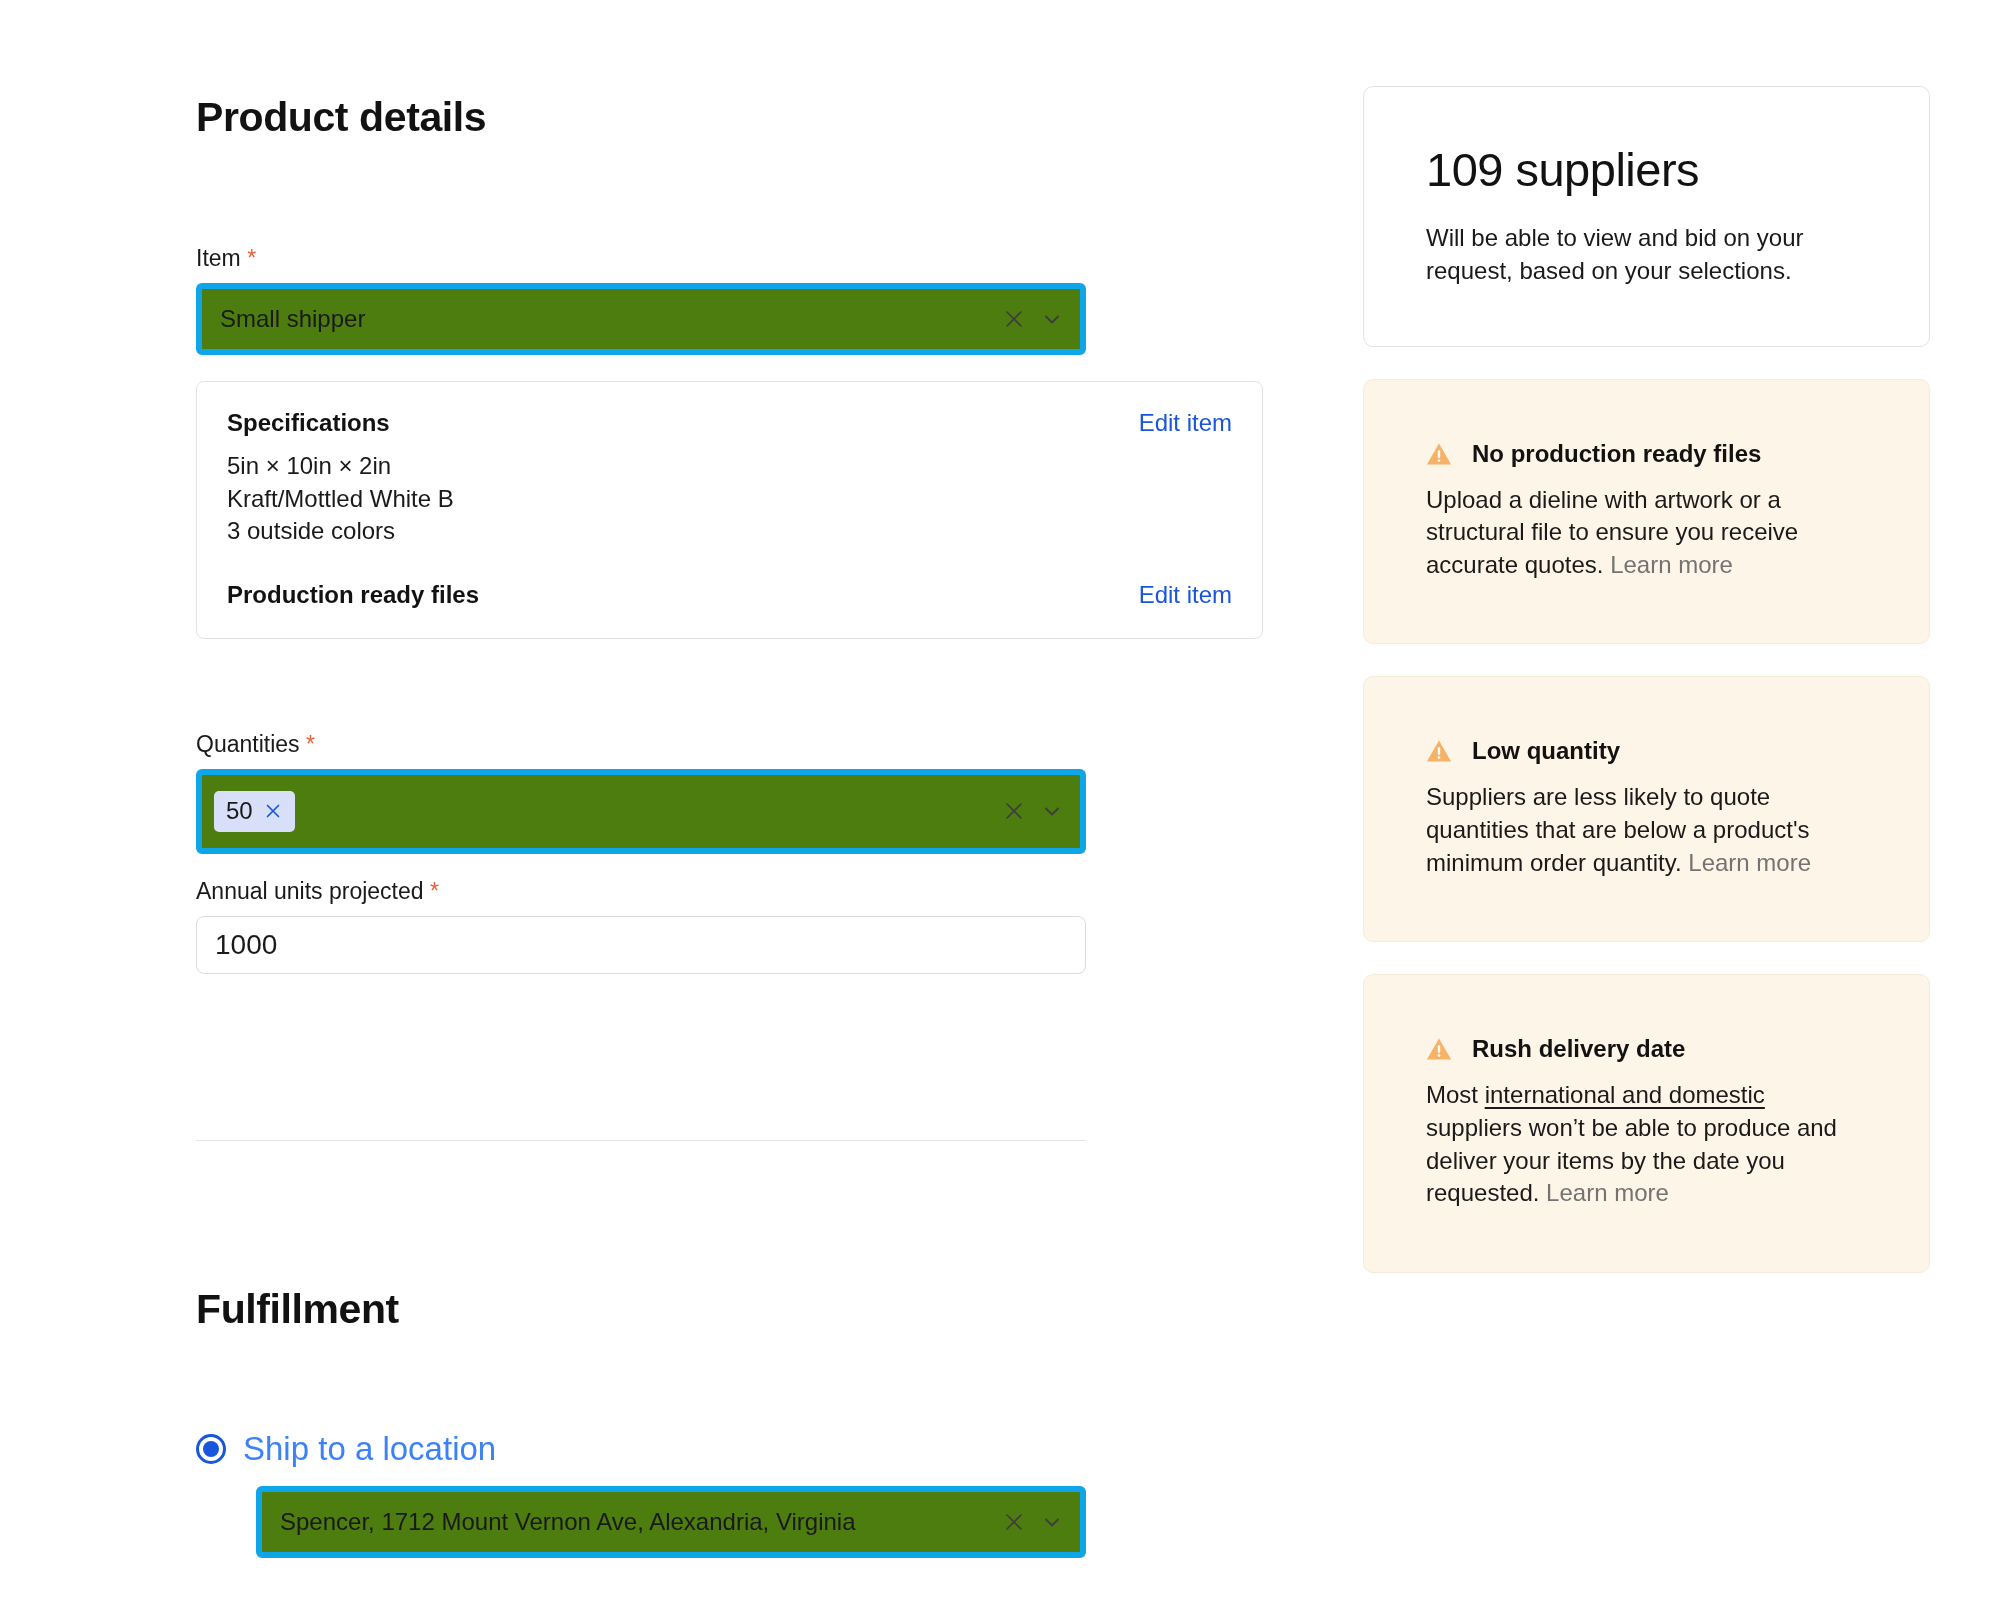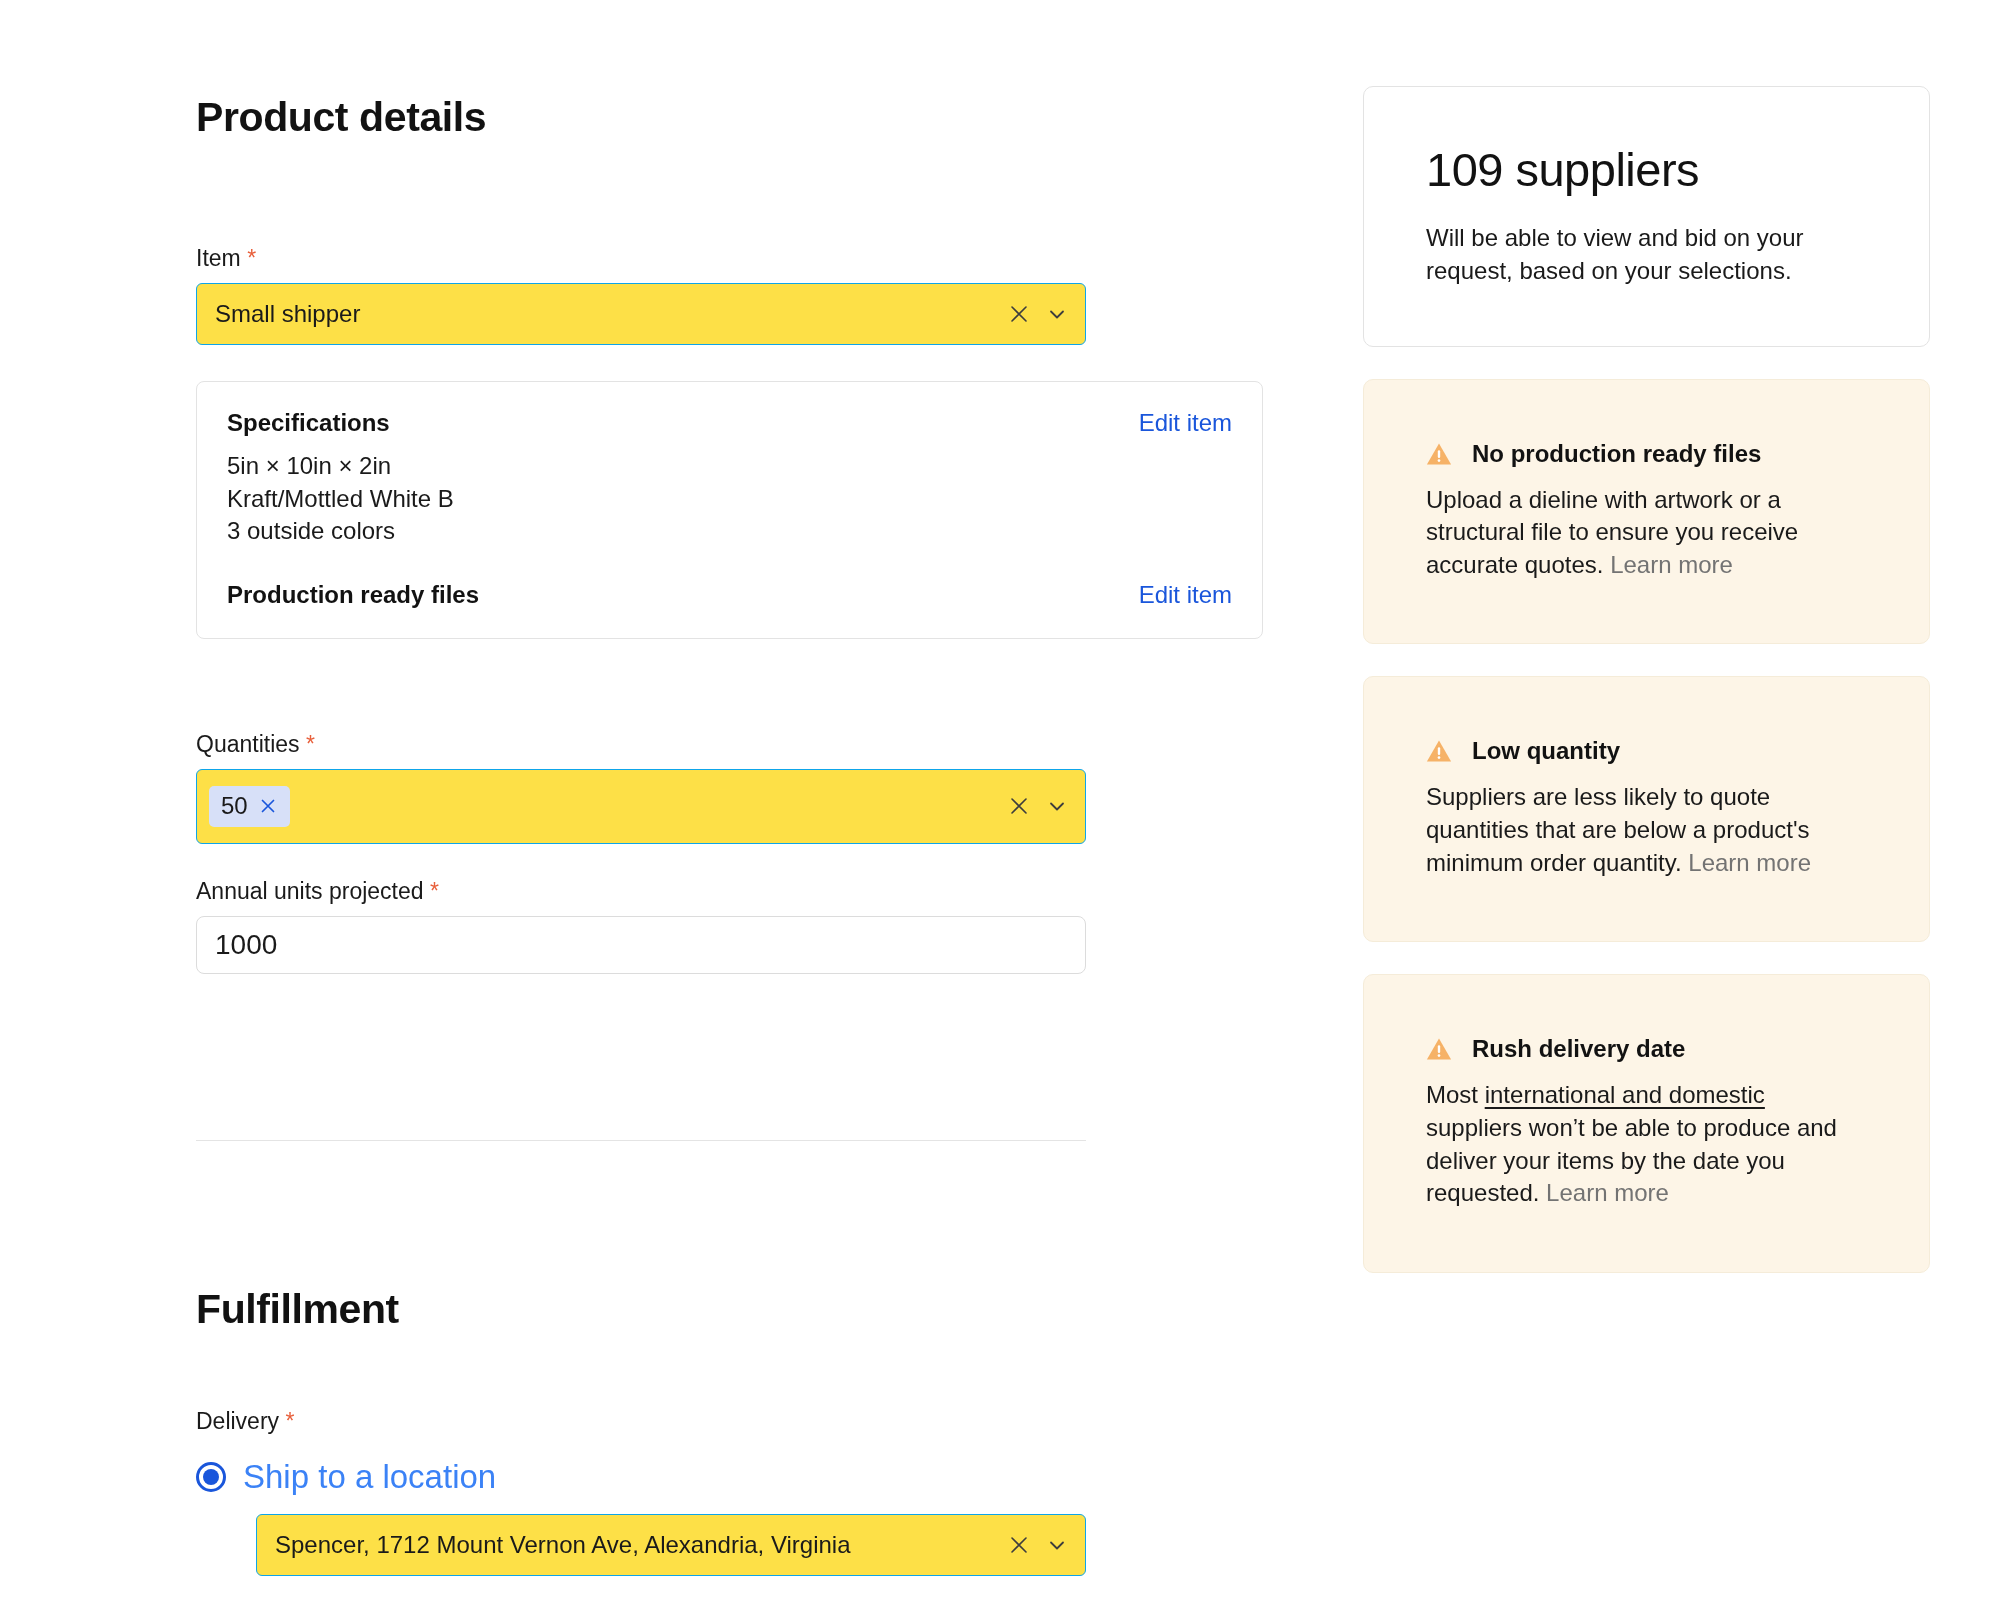--- a/index.html
+++ b/index.html
@@ -49,23 +49,23 @@
     color: #e8603c;
     font-size: 23px;
   }
 
   
   .control {
     position: relative;
     box-sizing: border-box;
     width: 890px;
     min-height: 58px;
-    border: 1px solid #0ea5e9;
+    border: 6px solid #0ea5e9;
     border-radius: 6px;
-    background: #fde047;
+    background: #4d7c0f;
     display: flex;
     align-items: center;
     padding: 16px 18px;
   }
   .control .value {
     font-size: 24px;
     color: #1a1a1a;
     white-space: nowrap;
   }
   .control .adorn {
@@ -352,24 +352,20 @@
       <div class="textinput">
         <span>1000</span>
       </div>
     </div>
 
     <hr class="divider" style="position:absolute; left:0; top:1140px;">
 
     <h1 class="section-title" style="position:absolute; left:0; top:1286px;">Fulfillment</h1>
 
     <div style="position:absolute; left:0; top:1408px;">
-      <div class="field-label">
-        <span>Delivery</span>
-        <span class="req">*</span>
-      </div>
       <div class="radio-row" style="margin-top:22px;">
         <span class="radio"></span>
         <span class="radio-label">Ship to a location</span>
       </div>
       <div class="control" style="width:830px; margin-left:60px; margin-top:18px; padding-left:18px;text-align:center;">
         <span class="value">Spencer, 1712 Mount Vernon Ave, Alexandria, Virginia</span>
         <span class="adorn">
           <span class="ic">
             <svg viewBox="0 0 24 24" fill="none" stroke="currentColor" stroke-width="1.6" stroke-linecap="round">
                 <path d="M5 5 L19 19 M19 5 L5 19"></path>

